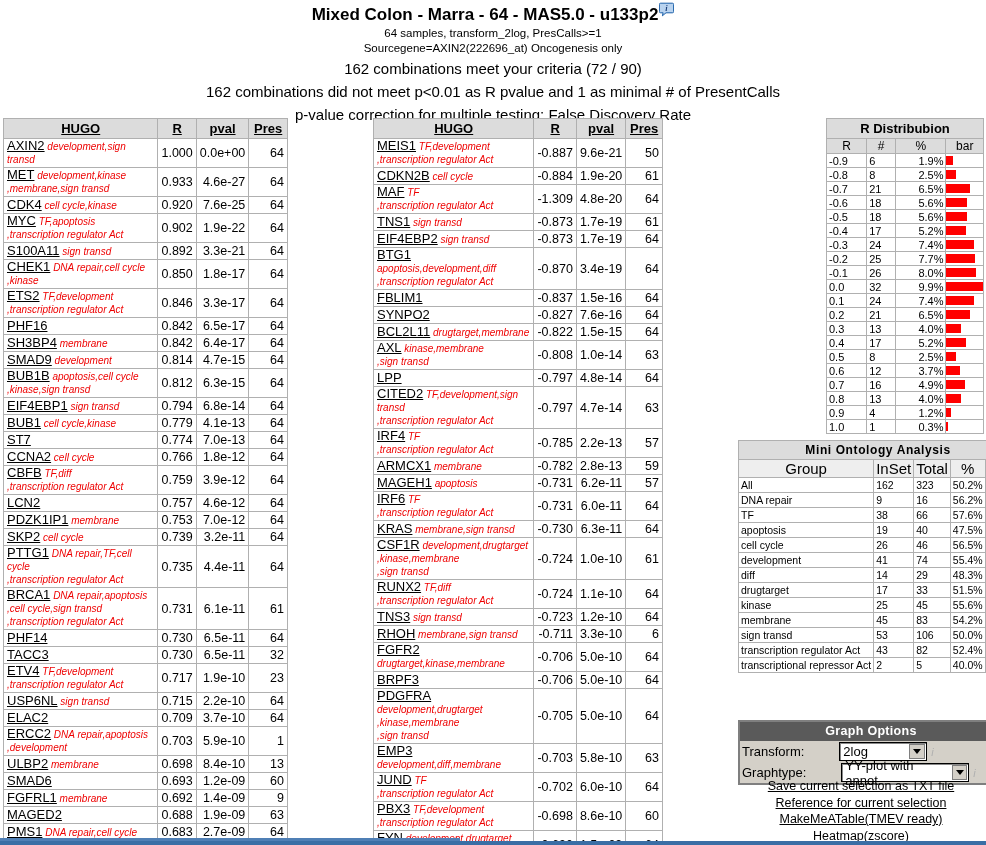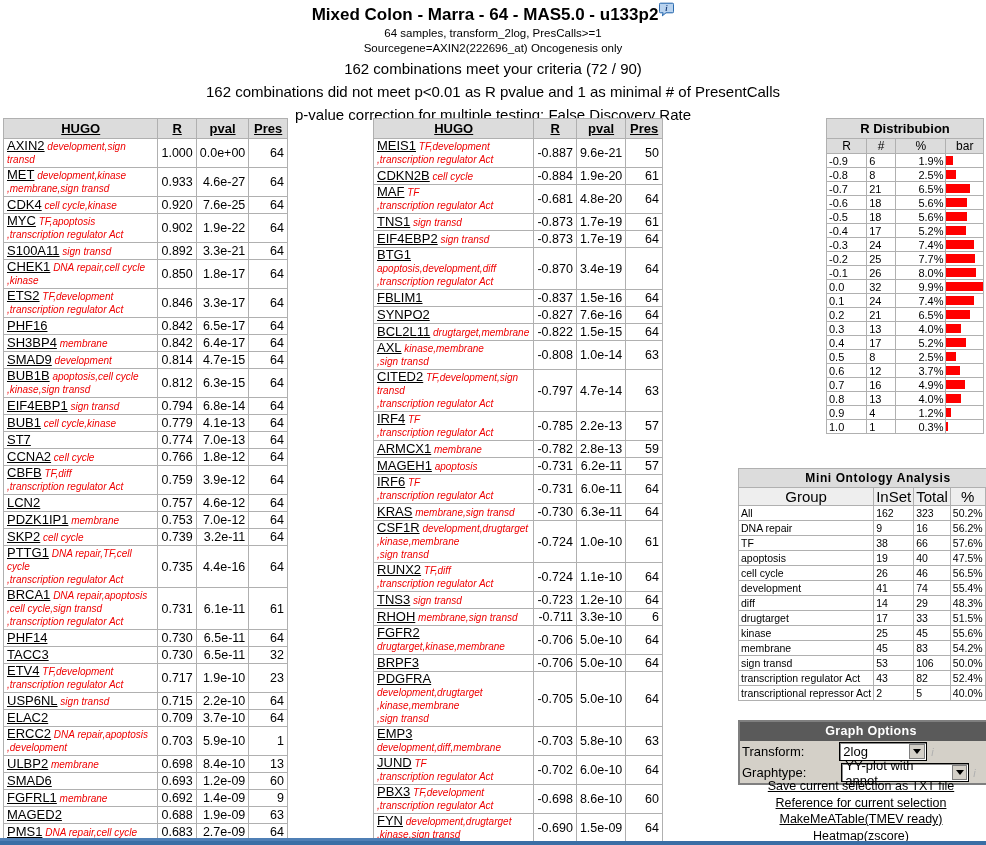--- a/index.html
+++ b/index.html
@@ -91,21 +91,21 @@
   table.rdist .col-hdr {
     background: #dcdcdc; text-align: center; font-weight: normal; font-size: 12px;
   }
   table.rdist .rv { text-align: left; white-space: nowrap; font-size: 11px; }
   table.rdist .cv { text-align: left; white-space: nowrap; font-size: 11px; }
   table.rdist .pv { text-align: right; white-space: nowrap; font-size: 11px; }
   table.rdist .barcell { padding: 0; }
   .bar { height: 9px; background: #ff0000; }
 
   
-  #onto-wrap { position: absolute; left: 738px; top: 468px; width: 246px; }
+  #onto-wrap { position: absolute; left: 738px; top: 440px; width: 246px; }
   table.onto { width: 246px; border-collapse: collapse; font-size: 10.5px; }
   table.onto td, table.onto th {
     border: 1px solid #b0b0b0; padding: 0 2px; height: 15px;
   }
   table.onto .caption-cell {
     background: #dcdcdc; text-align: center; font-weight: bold; font-size: 12px;
     letter-spacing: 0.6px; padding: 2px; height: auto;
   }
   table.onto .col-hdr {
     background: #eeeeee; text-align: center; font-weight: normal; font-size: 15px;
@@ -314,21 +314,21 @@
           <tr>
             <td class="gene-cell"><span class="gene-name">SKP2</span><span class="gene-ann" style="white-space: pre-wrap;"> cell cycle</span></td>
             <td class="num-r">0.739</td>
             <td class="num-p">3.2e-11</td>
             <td class="num-pres">64</td>
           </tr>
           <tr>
             <td class="gene-cell"><span class="gene-name">PTTG1</span><span class="gene-ann" style="white-space: pre-wrap;"> DNA repair,TF,cell cycle
 ,transcription regulator Act</span></td>
             <td class="num-r">0.735</td>
-            <td class="num-p">4.4e-16</td>
+            <td class="num-p">4.4e-11</td>
             <td class="num-pres">64</td>
           </tr>
           <tr>
             <td class="gene-cell"><span class="gene-name">BRCA1</span><span class="gene-ann" style="white-space: pre-wrap;"> DNA repair,apoptosis
 ,cell cycle,sign transd
 ,transcription regulator Act</span></td>
             <td class="num-r">0.731</td>
             <td class="num-p">6.1e-11</td>
             <td class="num-pres">61</td>
           </tr>
@@ -430,21 +430,21 @@
           </tr>
           <tr>
             <td class="gene-cell"><span class="gene-name">CDKN2B</span><span class="gene-ann" style="white-space: pre-wrap;"> cell cycle</span></td>
             <td class="num-r">-0.884</td>
             <td class="num-p">1.9e-20</td>
             <td class="num-pres">61</td>
           </tr>
           <tr>
             <td class="gene-cell"><span class="gene-name">MAF</span><span class="gene-ann" style="white-space: pre-wrap;"> TF
 ,transcription regulator Act</span></td>
-            <td class="num-r">-0.681</td>
+            <td class="num-r">-1.309</td>
             <td class="num-p">4.8e-20</td>
             <td class="num-pres">64</td>
           </tr>
           <tr>
             <td class="gene-cell"><span class="gene-name">TNS1</span><span class="gene-ann" style="white-space: pre-wrap;"> sign transd</span></td>
             <td class="num-r">-0.873</td>
             <td class="num-p">1.7e-19</td>
             <td class="num-pres">61</td>
           </tr>
           <tr>
@@ -477,20 +477,26 @@
             <td class="num-r">-0.822</td>
             <td class="num-p">1.5e-15</td>
             <td class="num-pres">64</td>
           </tr>
           <tr>
             <td class="gene-cell"><span class="gene-name">AXL</span><span class="gene-ann" style="white-space: pre-wrap;"> kinase,membrane
 ,sign transd</span></td>
             <td class="num-r">-0.808</td>
             <td class="num-p">1.0e-14</td>
             <td class="num-pres">63</td>
+          </tr>
+          <tr>
+            <td class="gene-cell"><span class="gene-name">LPP</span></td>
+            <td class="num-r">-0.797</td>
+            <td class="num-p">4.8e-14</td>
+            <td class="num-pres">64</td>
           </tr>
           <tr>
             <td class="gene-cell"><span class="gene-name">CITED2</span><span class="gene-ann" style="white-space: pre-wrap;"> TF,development,sign transd
 ,transcription regulator Act</span></td>
             <td class="num-r">-0.797</td>
             <td class="num-p">4.7e-14</td>
             <td class="num-pres">63</td>
           </tr>
           <tr>
             <td class="gene-cell"><span class="gene-name">IRF4</span><span class="gene-ann" style="white-space: pre-wrap;"> TF

